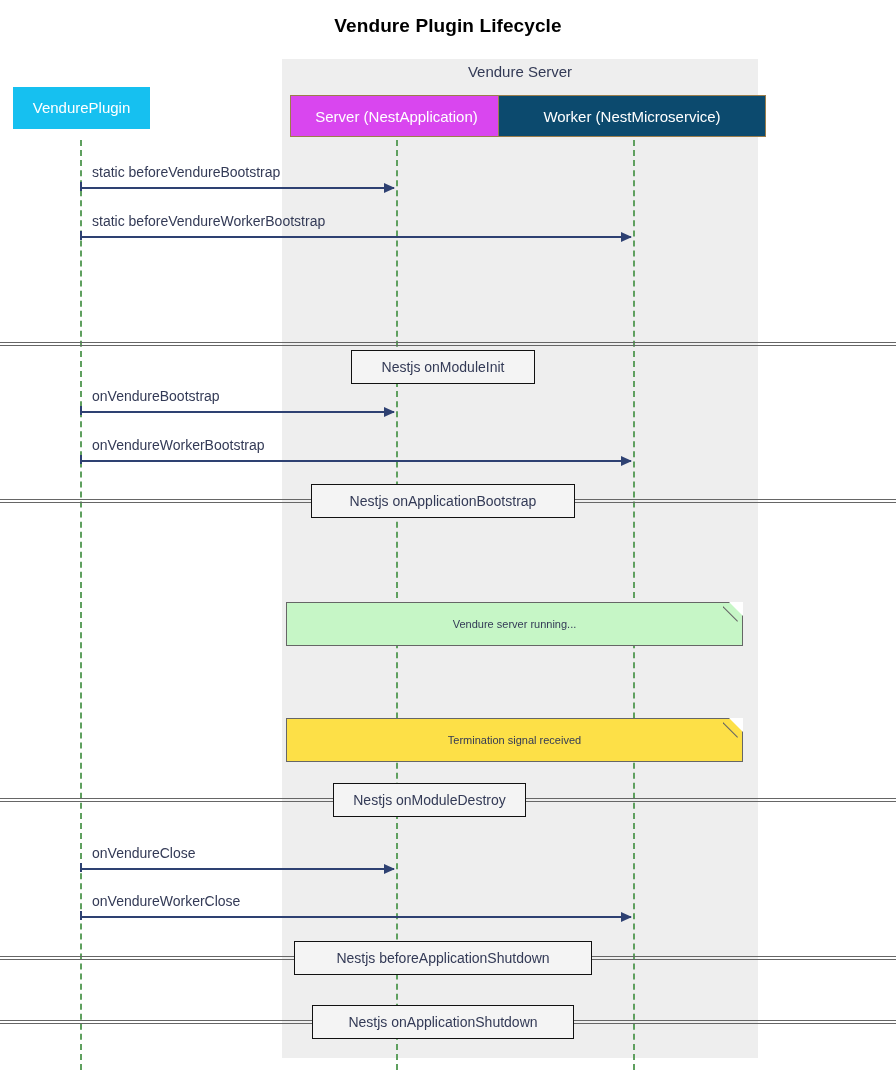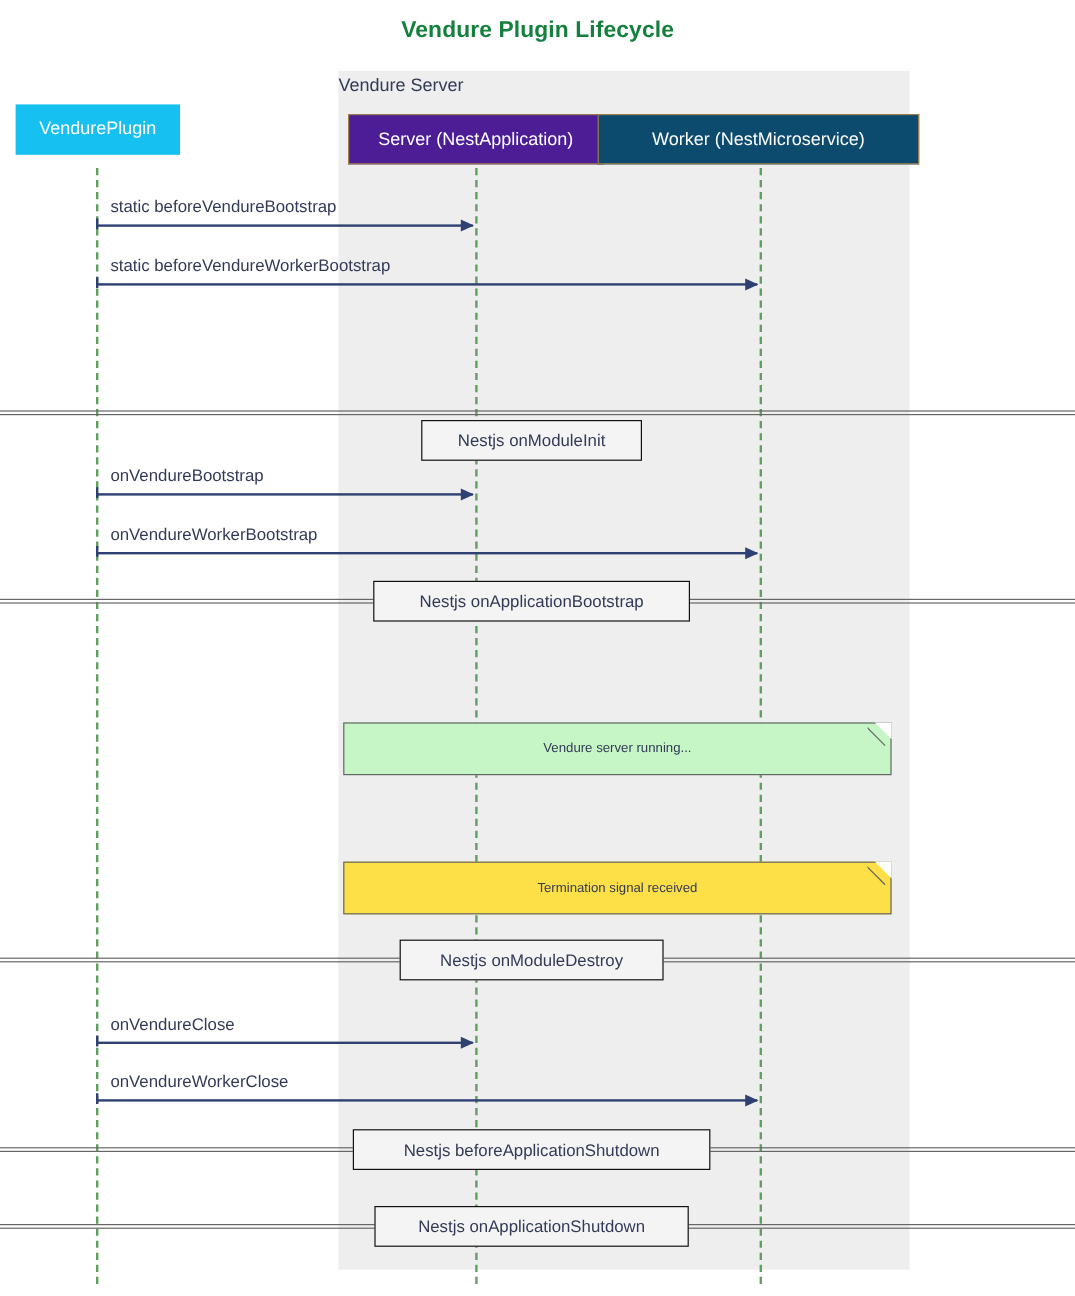--- a/index.html
+++ b/index.html
@@ -21,40 +21,40 @@
 
   
   .title {
     position: absolute;
     left: 0;
     top: 15px;
     width: 896px;
     text-align: center;
     font-size: 19px;
     font-weight: bold;
-    color: #15803d;
+    color: #000000;
     letter-spacing: 0.1px;
   }
 
   
   .group-box {
     position: absolute;
     left: 282px;
     top: 59px;
     width: 476px;
     height: 999px;
     background: #eeeeee;
     border: 0;
   }
   .group-label {
     position: absolute;
     left: 282px;
     top: 63px;
     width: 476px;
-    text-align: left;
+    text-align: center;
     font-size: 15px;
     color: #333a56;
   }
 
   
   .lifeline {
     position: absolute;
     width: 0;
     border-left: 2px dashed #5fa05f;
     top: 140px;
@@ -76,21 +76,21 @@
   .actor-plugin {
     left: 13px;
     top: 87px;
     width: 137px;
     background: #16c0f0;
   }
   .actor-server {
     left: 290px;
     top: 95px;
     width: 213px;
-    background: #4c1d95;
+    background: #d946ef;
     border: 1px solid #9b7d4b;
   }
   .actor-worker {
     left: 498px;
     top: 95px;
     width: 268px;
     background: #0c4a6e;
     border: 1px solid #9b7d4b;
   }
 
@@ -247,21 +247,21 @@
   <div class="divider-box" style="left:351px; top:327px; width:184px;margin-top:23px;">
     <span>Nestjs onModuleInit</span>
   </div>
 
   <div class="divider-line" style="top:499px;"></div>
   <div class="divider-box" style="left:311px; top:484px; width:264px;">
     <span>Nestjs onApplicationBootstrap</span>
   </div>
 
   <div class="divider-line" style="top:798px;"></div>
-  <div class="divider-box" style="left:333px; top:783px; width:220px;">
+  <div class="divider-box" style="left:333px; top:783px; width:193px;">
     <span>Nestjs onModuleDestroy</span>
   </div>
 
   <div class="divider-line" style="top:956px;"></div>
   <div class="divider-box" style="left:294px; top:941px; width:298px;">
     <span>Nestjs beforeApplicationShutdown</span>
   </div>
 
   <div class="divider-line" style="top:1020px;"></div>
   <div class="divider-box" style="left:312px; top:1005px; width:262px;">

